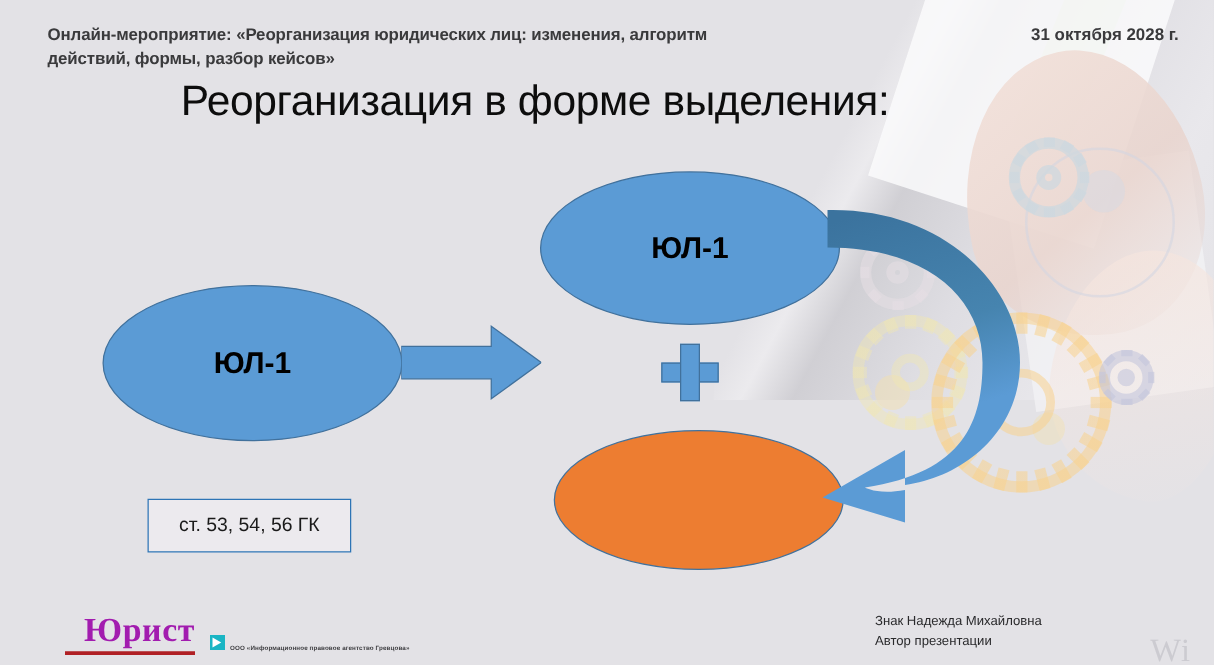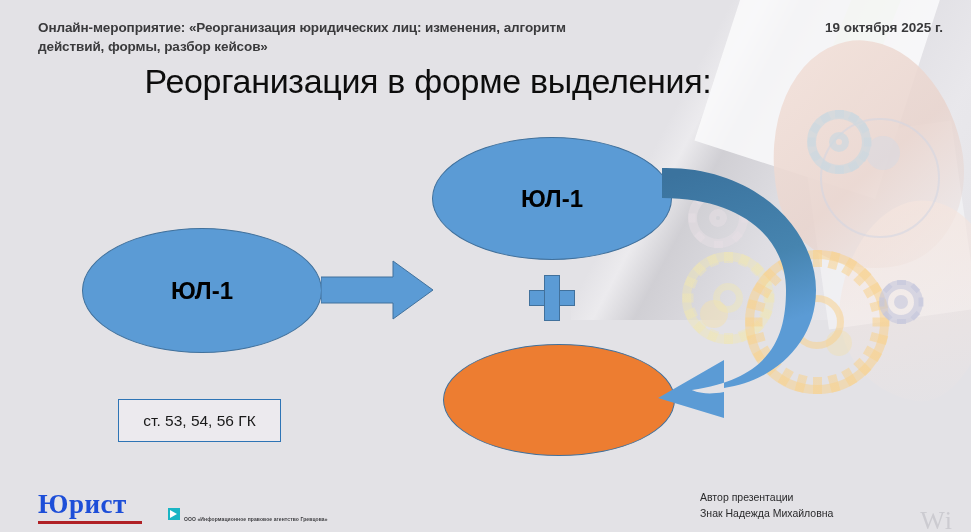--- a/index.html
+++ b/index.html
@@ -186,24 +186,24 @@
   }
   .plus-sign .h { left: 0; top: 15px; width: 46px; height: 16px; }
   .plus-sign .v { left: 15px; top: 0; width: 16px; height: 46px; }
 
   
   .arrow-straight { position: absolute; left: 321px; top: 259px; width: 112px; height: 62px; }
   .arrow-curved   { position: absolute; left: 640px; top: 160px; width: 190px; height: 262px; }
 
   
   .logo-jurist {
-    position: absolute; left: 38px; top: 489px;
+    position: absolute; left: 52px; top: 489px;
     font-family: "Liberation Serif", serif;
     font-size: 27px; font-weight: bold;
-    color: #1d4ed8; letter-spacing: 0.5px;
+    color: #a21caf; letter-spacing: 0.5px; text-align: right;
   }
   .logo-jurist .rule {
     display: block; margin-top: 1px;
     width: 104px; height: 3px; background: #b02025;
   }
   .agency {
     position: absolute; left: 168px; top: 507px;
     display: flex; align-items: flex-start; gap: 4px;
   }
   .agency .mark {
@@ -303,21 +303,21 @@
     <div class="ring"></div>
       <div class="hub"></div>
     <i style="transform:rotate(0deg)"></i>
       <i style="transform:rotate(45deg)"></i>
     <i style="transform:rotate(90deg)"></i>
       <i style="transform:rotate(135deg)"></i>
   </div>
 
   <div class="header">
     <div class="event-title">Онлайн-мероприятие: «Реорганизация юридических лиц: изменения, алгоритм действий, формы, разбор кейсов»</div>
-    <div class="event-date">19 октября 2025 г.</div>
+    <div class="event-date">31 октября 2028 г.</div>
   </div>
 
   <div class="slide-title">Реорганизация в форме выделения:</div>
 
   <div class="ellipse ell-left">ЮЛ-1</div>
 
   <svg class="arrow-straight" viewBox="0 0 112 62" xmlns="http://www.w3.org/2000/svg">
     <polygon points="0,18 72,18 72,2 112,31 72,60 72,44 0,44" fill="#5B9BD5" stroke="#41719C" stroke-width="1"></polygon>
   </svg>
 
@@ -365,19 +365,19 @@
 
   <div class="agency">
     <span class="mark"></span>
     <span class="txt">
       <span class="l1">ООО «Информационное правовое агентство Гревцова»</span><br>
       
     </span>
   </div>
 
   <div class="author">
+    <div>Знак Надежда Михайловна</div>
     <div>Автор презентации</div>
-    <div>Знак Надежда Михайловна</div>
   </div>
 
   <div class="watermark">Wi</div>
 
 </div>
 
 </body></html>

